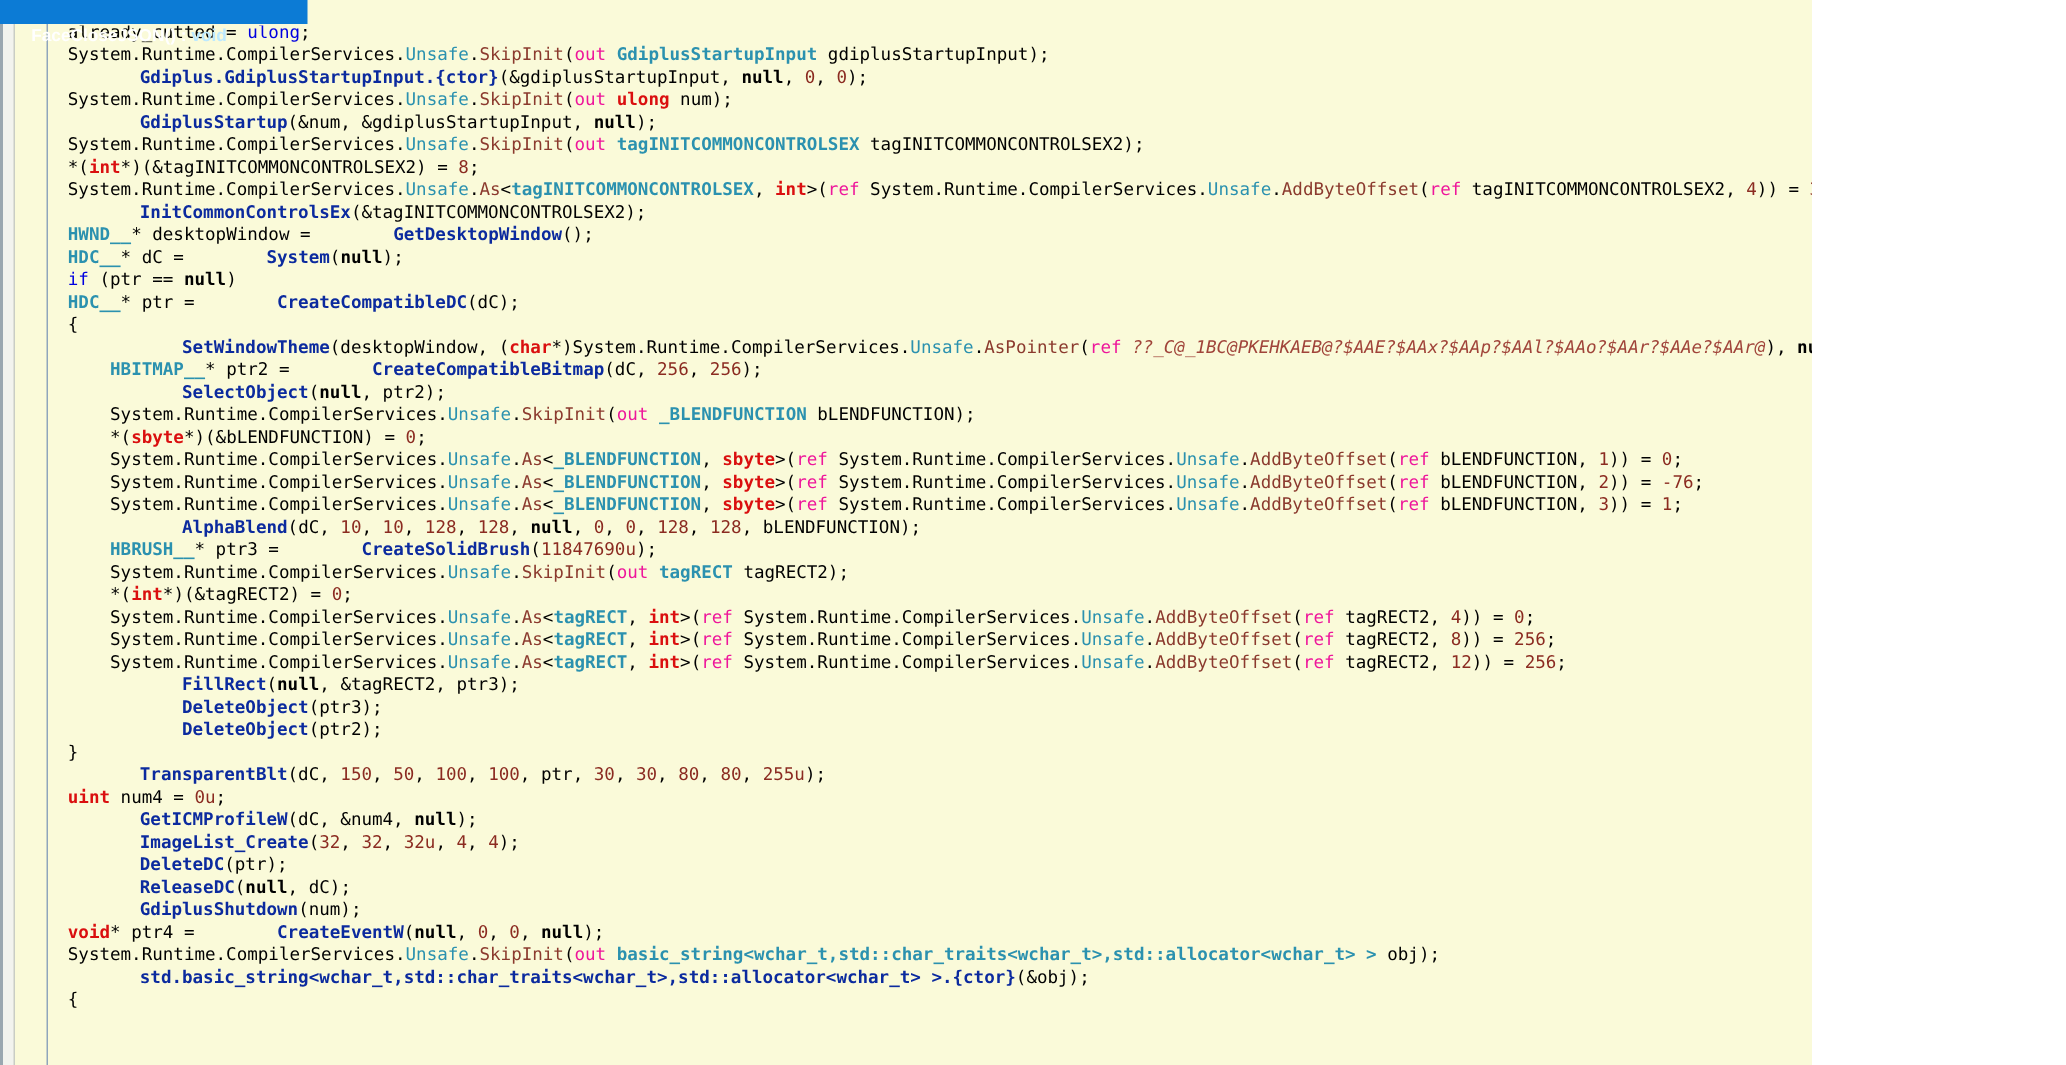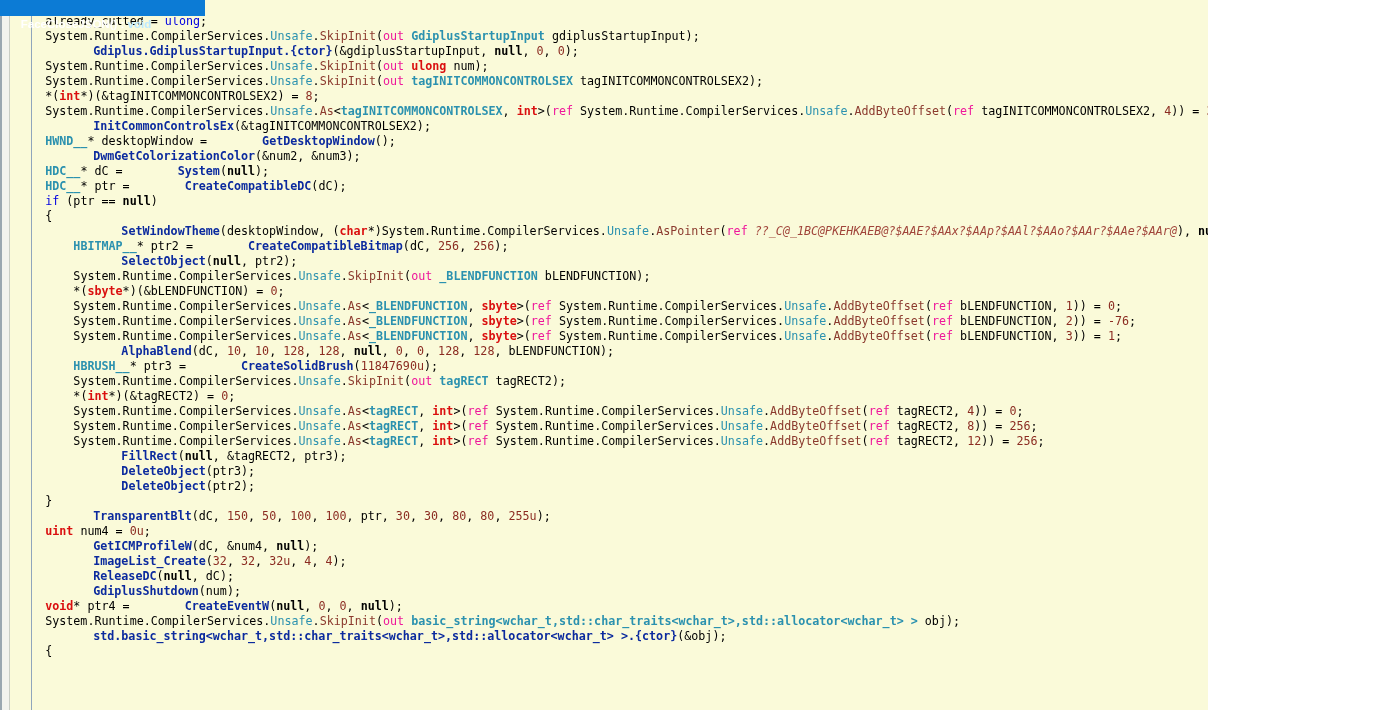--- a/index.html
+++ b/index.html
@@ -61,29 +61,29 @@
 
   <div class="glyph-margin"></div>
   <div class="indent-guide"></div>
 
   <div class="code-viewport">
     <div class="code-inner" id="code-inner">
         <div class="line">     <span class="pl">already_cutted = </span><span class="kw">ulong</span><span class="pl">;</span></div>
         <div class="line">     <span class="pl">System.Runtime.CompilerServices.</span><span class="cl">Unsafe</span><span class="pl">.</span><span class="mm">SkipInit</span><span class="pl">(</span><span class="mo">out</span><span class="pl"> </span><span class="ty">GdiplusStartupInput</span><span class="pl"> gdiplusStartupInput);</span></div>
         <div class="line">     <span class="sm">Gdiplus.GdiplusStartupInput.{ctor}</span><span class="pl">(&amp;gdiplusStartupInput, </span><span class="nu">null</span><span class="pl">, </span><span class="nm">0</span><span class="pl">, </span><span class="nm">0</span><span class="pl">);</span></div>
         <div class="line">     <span class="pl">System.Runtime.CompilerServices.</span><span class="cl">Unsafe</span><span class="pl">.</span><span class="mm">SkipInit</span><span class="pl">(</span><span class="mo">out</span><span class="pl"> </span><span class="vt">ulong</span><span class="pl"> num);</span></div>
+        <div class="line">     <span class="sm">GdiplusStartup</span><span class="pl">(&amp;num, &amp;gdiplusStartupInput, </span><span class="nu">null</span><span class="pl">);</span></div>
         <div class="line">     <span class="pl">System.Runtime.CompilerServices.</span><span class="cl">Unsafe</span><span class="pl">.</span><span class="mm">SkipInit</span><span class="pl">(</span><span class="mo">out</span><span class="pl"> </span><span class="ty">tagINITCOMMONCONTROLSEX</span><span class="pl"> tagINITCOMMONCONTROLSEX2);</span></div>
         <div class="line">     <span class="pl">*(</span><span class="vt">int</span><span class="pl">*)(&amp;tagINITCOMMONCONTROLSEX2) = </span><span class="nm">8</span><span class="pl">;</span></div>
         <div class="line">     <span class="pl">System.Runtime.CompilerServices.</span><span class="cl">Unsafe</span><span class="pl">.</span><span class="mm">As</span><span class="pl">&lt;</span><span class="ty">tagINITCOMMONCONTROLSEX</span><span class="pl">, </span><span class="vt">int</span><span class="pl">&gt;(</span><span class="mo">ref</span><span class="pl"> System.Runtime.CompilerServices.</span><span class="cl">Unsafe</span><span class="pl">.</span><span class="mm">AddByteOffset</span><span class="pl">(</span><span class="mo">ref</span><span class="pl"> tagINITCOMMONCONTROLSEX2, </span><span class="nm">4</span><span class="pl">)) = </span><span class="nm">36</span><span class="pl">;</span></div>
         <div class="line">     <span class="sm">InitCommonControlsEx</span><span class="pl">(&amp;tagINITCOMMONCONTROLSEX2);</span></div>
         <div class="line">     <span class="ty">HWND__</span><span class="pl">* desktopWindow = </span><span class="sm">GetDesktopWindow</span><span class="pl">();</span></div>
-        <div class="line">     <span class="sm">DwmGetColorizationColor</span><span class="pl">(&amp;num2, &amp;num3);</span></div>
         <div class="line">     <span class="ty">HDC__</span><span class="pl">* dC = </span><span class="sm">System</span><span class="pl">(</span><span class="nu">null</span><span class="pl">);</span></div>
+        <div class="line">     <span class="kw">if</span><span class="pl"> (ptr == </span><span class="nu">null</span><span class="pl">)</span></div>
         <div class="line">     <span class="ty">HDC__</span><span class="pl">* ptr = </span><span class="sm">CreateCompatibleDC</span><span class="pl">(dC);</span></div>
-        <div class="line">     <span class="kw">if</span><span class="pl"> (ptr == </span><span class="nu">null</span><span class="pl">)</span></div>
         <div class="line">     <span class="pl">{</span></div>
         <div class="line">         <span class="sm">SetWindowTheme</span><span class="pl">(desktopWindow, (</span><span class="vt">char</span><span class="pl">*)System.Runtime.CompilerServices.</span><span class="cl">Unsafe</span><span class="pl">.</span><span class="mm">AsPointer</span><span class="pl">(</span><span class="mo">ref</span><span class="pl"> </span><span class="sy">??_C@_1BC@PKEHKAEB@?$AAE?$AAx?$AAp?$AAl?$AAo?$AAr?$AAe?$AAr@</span><span class="pl">), </span><span class="nu">null</span><span class="pl">);</span></div>
         <div class="line">         <span class="ty">HBITMAP__</span><span class="pl">* ptr2 = </span><span class="sm">CreateCompatibleBitmap</span><span class="pl">(dC, </span><span class="nm">256</span><span class="pl">, </span><span class="nm">256</span><span class="pl">);</span></div>
         <div class="line">         <span class="sm">SelectObject</span><span class="pl">(</span><span class="nu">null</span><span class="pl">, ptr2);</span></div>
         <div class="line">         <span class="pl">System.Runtime.CompilerServices.</span><span class="cl">Unsafe</span><span class="pl">.</span><span class="mm">SkipInit</span><span class="pl">(</span><span class="mo">out</span><span class="pl"> </span><span class="ty">_BLENDFUNCTION</span><span class="pl"> bLENDFUNCTION);</span></div>
         <div class="line">         <span class="pl">*(</span><span class="vt">sbyte</span><span class="pl">*)(&amp;bLENDFUNCTION) = </span><span class="nm">0</span><span class="pl">;</span></div>
         <div class="line">         <span class="pl">System.Runtime.CompilerServices.</span><span class="cl">Unsafe</span><span class="pl">.</span><span class="mm">As</span><span class="pl">&lt;</span><span class="ty">_BLENDFUNCTION</span><span class="pl">, </span><span class="vt">sbyte</span><span class="pl">&gt;(</span><span class="mo">ref</span><span class="pl"> System.Runtime.CompilerServices.</span><span class="cl">Unsafe</span><span class="pl">.</span><span class="mm">AddByteOffset</span><span class="pl">(</span><span class="mo">ref</span><span class="pl"> bLENDFUNCTION, </span><span class="nm">1</span><span class="pl">)) = </span><span class="nm">0</span><span class="pl">;</span></div>
         <div class="line">         <span class="pl">System.Runtime.CompilerServices.</span><span class="cl">Unsafe</span><span class="pl">.</span><span class="mm">As</span><span class="pl">&lt;</span><span class="ty">_BLENDFUNCTION</span><span class="pl">, </span><span class="vt">sbyte</span><span class="pl">&gt;(</span><span class="mo">ref</span><span class="pl"> System.Runtime.CompilerServices.</span><span class="cl">Unsafe</span><span class="pl">.</span><span class="mm">AddByteOffset</span><span class="pl">(</span><span class="mo">ref</span><span class="pl"> bLENDFUNCTION, </span><span class="nm">2</span><span class="pl">)) = </span><span class="nm">-76</span><span class="pl">;</span></div>
         <div class="line">         <span class="pl">System.Runtime.CompilerServices.</span><span class="cl">Unsafe</span><span class="pl">.</span><span class="mm">As</span><span class="pl">&lt;</span><span class="ty">_BLENDFUNCTION</span><span class="pl">, </span><span class="vt">sbyte</span><span class="pl">&gt;(</span><span class="mo">ref</span><span class="pl"> System.Runtime.CompilerServices.</span><span class="cl">Unsafe</span><span class="pl">.</span><span class="mm">AddByteOffset</span><span class="pl">(</span><span class="mo">ref</span><span class="pl"> bLENDFUNCTION, </span><span class="nm">3</span><span class="pl">)) = </span><span class="nm">1</span><span class="pl">;</span></div>
         <div class="line">         <span class="sm">AlphaBlend</span><span class="pl">(dC, </span><span class="nm">10</span><span class="pl">, </span><span class="nm">10</span><span class="pl">, </span><span class="nm">128</span><span class="pl">, </span><span class="nm">128</span><span class="pl">, </span><span class="nu">null</span><span class="pl">, </span><span class="nm">0</span><span class="pl">, </span><span class="nm">0</span><span class="pl">, </span><span class="nm">128</span><span class="pl">, </span><span class="nm">128</span><span class="pl">, bLENDFUNCTION);</span></div>
@@ -94,20 +94,21 @@
         <div class="line">         <span class="pl">System.Runtime.CompilerServices.</span><span class="cl">Unsafe</span><span class="pl">.</span><span class="mm">As</span><span class="pl">&lt;</span><span class="ty">tagRECT</span><span class="pl">, </span><span class="vt">int</span><span class="pl">&gt;(</span><span class="mo">ref</span><span class="pl"> System.Runtime.CompilerServices.</span><span class="cl">Unsafe</span><span class="pl">.</span><span class="mm">AddByteOffset</span><span class="pl">(</span><span class="mo">ref</span><span class="pl"> tagRECT2, </span><span class="nm">8</span><span class="pl">)) = </span><span class="nm">256</span><span class="pl">;</span></div>
         <div class="line">         <span class="pl">System.Runtime.CompilerServices.</span><span class="cl">Unsafe</span><span class="pl">.</span><span class="mm">As</span><span class="pl">&lt;</span><span class="ty">tagRECT</span><span class="pl">, </span><span class="vt">int</span><span class="pl">&gt;(</span><span class="mo">ref</span><span class="pl"> System.Runtime.CompilerServices.</span><span class="cl">Unsafe</span><span class="pl">.</span><span class="mm">AddByteOffset</span><span class="pl">(</span><span class="mo">ref</span><span class="pl"> tagRECT2, </span><span class="nm">12</span><span class="pl">)) = </span><span class="nm">256</span><span class="pl">;</span></div>
         <div class="line">         <span class="sm">FillRect</span><span class="pl">(</span><span class="nu">null</span><span class="pl">, &amp;tagRECT2, ptr3);</span></div>
         <div class="line">         <span class="sm">DeleteObject</span><span class="pl">(ptr3);</span></div>
         <div class="line">         <span class="sm">DeleteObject</span><span class="pl">(ptr2);</span></div>
         <div class="line">     <span class="pl">}</span></div>
         <div class="line">     <span class="sm">TransparentBlt</span><span class="pl">(dC, </span><span class="nm">150</span><span class="pl">, </span><span class="nm">50</span><span class="pl">, </span><span class="nm">100</span><span class="pl">, </span><span class="nm">100</span><span class="pl">, ptr, </span><span class="nm">30</span><span class="pl">, </span><span class="nm">30</span><span class="pl">, </span><span class="nm">80</span><span class="pl">, </span><span class="nm">80</span><span class="pl">, </span><span class="nm">255u</span><span class="pl">);</span></div>
         <div class="line">     <span class="vt">uint</span><span class="pl"> num4 = </span><span class="nm">0u</span><span class="pl">;</span></div>
         <div class="line">     <span class="sm">GetICMProfileW</span><span class="pl">(dC, &amp;num4, </span><span class="nu">null</span><span class="pl">);</span></div>
         <div class="line">     <span class="sm">ImageList_Create</span><span class="pl">(</span><span class="nm">32</span><span class="pl">, </span><span class="nm">32</span><span class="pl">, </span><span class="nm">32u</span><span class="pl">, </span><span class="nm">4</span><span class="pl">, </span><span class="nm">4</span><span class="pl">);</span></div>
+        <div class="line">     <span class="sm">DeleteDC</span><span class="pl">(ptr);</span></div>
         <div class="line">     <span class="sm">ReleaseDC</span><span class="pl">(</span><span class="nu">null</span><span class="pl">, dC);</span></div>
         <div class="line">     <span class="sm">GdiplusShutdown</span><span class="pl">(num);</span></div>
         <div class="line">     <span class="vt">void</span><span class="pl">* ptr4 = </span><span class="sm">CreateEventW</span><span class="pl">(</span><span class="nu">null</span><span class="pl">, </span><span class="nm">0</span><span class="pl">, </span><span class="nm">0</span><span class="pl">, </span><span class="nu">null</span><span class="pl">);</span></div>
         <div class="line">     <span class="pl">System.Runtime.CompilerServices.</span><span class="cl">Unsafe</span><span class="pl">.</span><span class="mm">SkipInit</span><span class="pl">(</span><span class="mo">out</span><span class="pl"> </span><span class="ty">basic_string&lt;wchar_t,std::char_traits&lt;wchar_t&gt;,std::allocator&lt;wchar_t&gt; &gt;</span><span class="pl"> obj);</span></div>
         <div class="line">     <span class="sm">std.basic_string&lt;wchar_t,std::char_traits&lt;wchar_t&gt;,std::allocator&lt;wchar_t&gt; &gt;.{ctor}</span><span class="pl">(&amp;obj);</span></div>
         <div class="line">     <span class="pl">{</span></div>
       </div>
   </div>
 
 </div>

